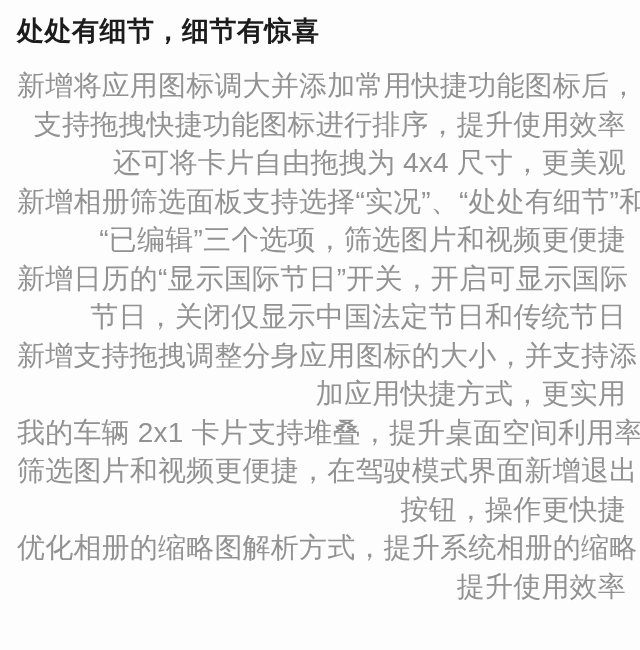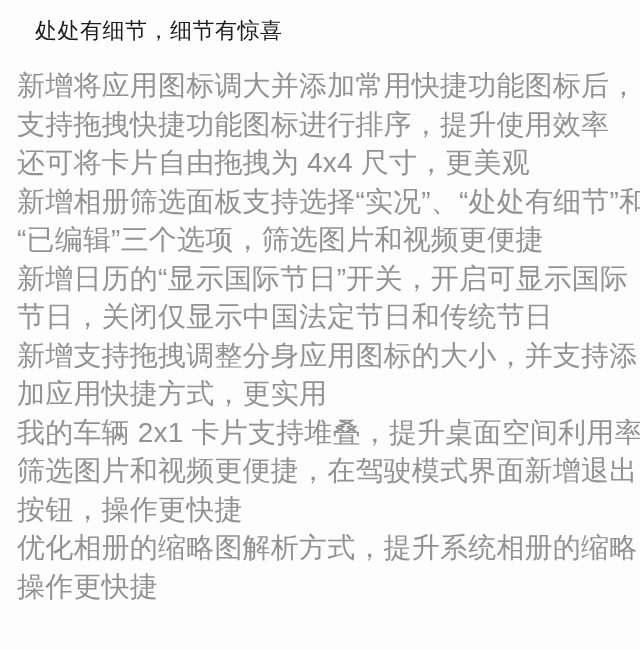--- a/index.html
+++ b/index.html
@@ -13,29 +13,30 @@
     overflow: hidden;
     font-family: "Liberation Sans", "DejaVu Sans", sans-serif;
   }
   .page {
     box-sizing: border-box;
     width: 640px;
     height: 650px;
     padding: 14px 14px 0 17px;
   }
   .page-title {
-    margin: 0 0 19px 18px;
-    font-size: 22px;
+    margin: 0 0 19px 0;
+    font-size: 27px;
     line-height: 34px;
-    font-weight: 400;
+    font-weight: 700;
     color: #1c1c1c;
     letter-spacing: 0.5px;
   }
   .changelog {
     margin: 0;
+    text-align: right;
   }
   .changelog-line {
     font-size: 28px;
     line-height: 38.5px;
     font-weight: 400;
     color: #929292;
     white-space: nowrap;
     letter-spacing: 0.2px;
   }
 </style>
@@ -52,15 +53,15 @@
     <div class="changelog-line">新增相册筛选面板支持选择“实况”、“处处有细节”和</div>
     <div class="changelog-line">“已编辑”三个选项，筛选图片和视频更便捷</div>
     <div class="changelog-line">新增日历的“显示国际节日”开关，开启可显示国际</div>
     <div class="changelog-line">节日，关闭仅显示中国法定节日和传统节日</div>
     <div class="changelog-line">新增支持拖拽调整分身应用图标的大小，并支持添</div>
     <div class="changelog-line">加应用快捷方式，更实用</div>
     <div class="changelog-line">我的车辆 2x1 卡片支持堆叠，提升桌面空间利用率</div>
     <div class="changelog-line">筛选图片和视频更便捷，在驾驶模式界面新增退出</div>
     <div class="changelog-line">按钮，操作更快捷</div>
     <div class="changelog-line">优化相册的缩略图解析方式，提升系统相册的缩略</div>
-    <div class="changelog-line">操作更快捷</div>
+    <div class="changelog-line">提升使用效率</div>
   </div>
 </div>
 
 </body></html>

